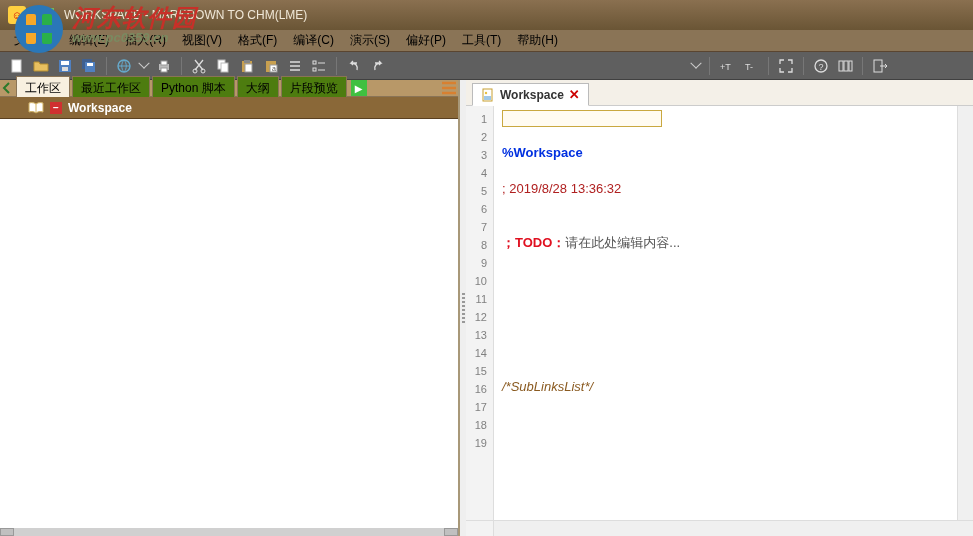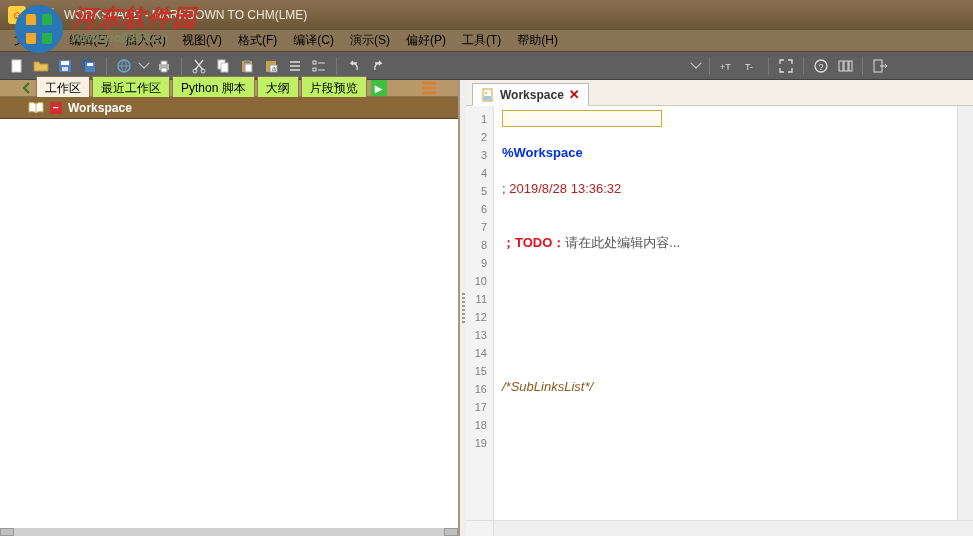--- a/index.html
+++ b/index.html
@@ -23,23 +23,23 @@
 .toolbar { height: 28px; background: #5f5f5f; border-bottom: 1px solid #404040; display: flex; align-items: center; padding: 0 8px; gap: 6px; }
 .toolbar .tb-btn { width: 18px; height: 18px; display: inline-flex; align-items: center; justify-content: center; cursor: pointer; }
 .toolbar .tb-sep { width: 1px; height: 18px; background: #777; margin: 0 2px; }
 .toolbar .tb-spacer { flex: 1; }
 .toolbar svg { width: 16px; height: 16px; }
 .toolbar .dd { width: 8px; height: 8px; border-left: 1px solid #ccc; border-bottom: 1px solid #ccc; transform: rotate(-45deg) translate(2px,-2px); }
 
 .workarea { display: flex; height: calc(536px - 30px - 22px - 28px); background: #efefef; }
 
 .left-panel { width: 460px; display: flex; flex-direction: column; border-right: 2px solid #a89878; }
-.left-tabbar { height: 17px; background: #b89868; display: flex; align-items: center; padding: 0 20px; gap: 2px; border-bottom: 1px solid #8a7456; }
+.left-tabbar { height: 17px; background: #b89868; display: flex; align-items: center; padding: 0 0; gap: 2px; border-bottom: 1px solid #8a7456; }
 .left-tabbar .nav-arrow { width: 14px; height: 14px; cursor: pointer; }
-.left-tabbar .tab { padding: 3px 8px; font-size: 12px; background: #bef264; border: 1px solid #8a7456; cursor: pointer; }
+.left-tabbar .tab { padding: 3px 8px; font-size: 12px; background: #4d7c0f; border: 1px solid #8a7456; cursor: pointer; }
 .left-tabbar .tab.active { background: #f8f0e0; border-bottom-color: #f8f0e0; }
 .left-tabbar .tab-end-icon { width: 16px; height: 16px; background: #40c040; margin-left: 2px; display: inline-flex; align-items: center; justify-content: center; color: #fff; font-size: 10px; }
 .left-tabbar .menu-icon { width: 18px; height: 16px; margin-left: auto; cursor: pointer; }
 
 .tree-header { height: 22px; background: #8a6838; color: #fff; font-size: 12px; font-weight: bold; display: flex; align-items: center; padding-left: 28px; border-bottom: 1px solid #5a4020; }
 .tree-header .book-icon { width: 16px; height: 12px; margin-right: 6px; display: inline-block; }
 .tree-header .collapse-icon { width: 12px; height: 12px; background: #d03030; color: #fff; font-size: 10px; display: inline-flex; align-items: center; justify-content: center; margin-right: 6px; font-weight: bold; }
 .tree-body { flex: 1; background: #fff; }
 .tree-scroll { height: 8px; background: #e0e0e0; display: flex; }
 .tree-scroll .sb-track { flex: 1; background: #d0d0d0; }

